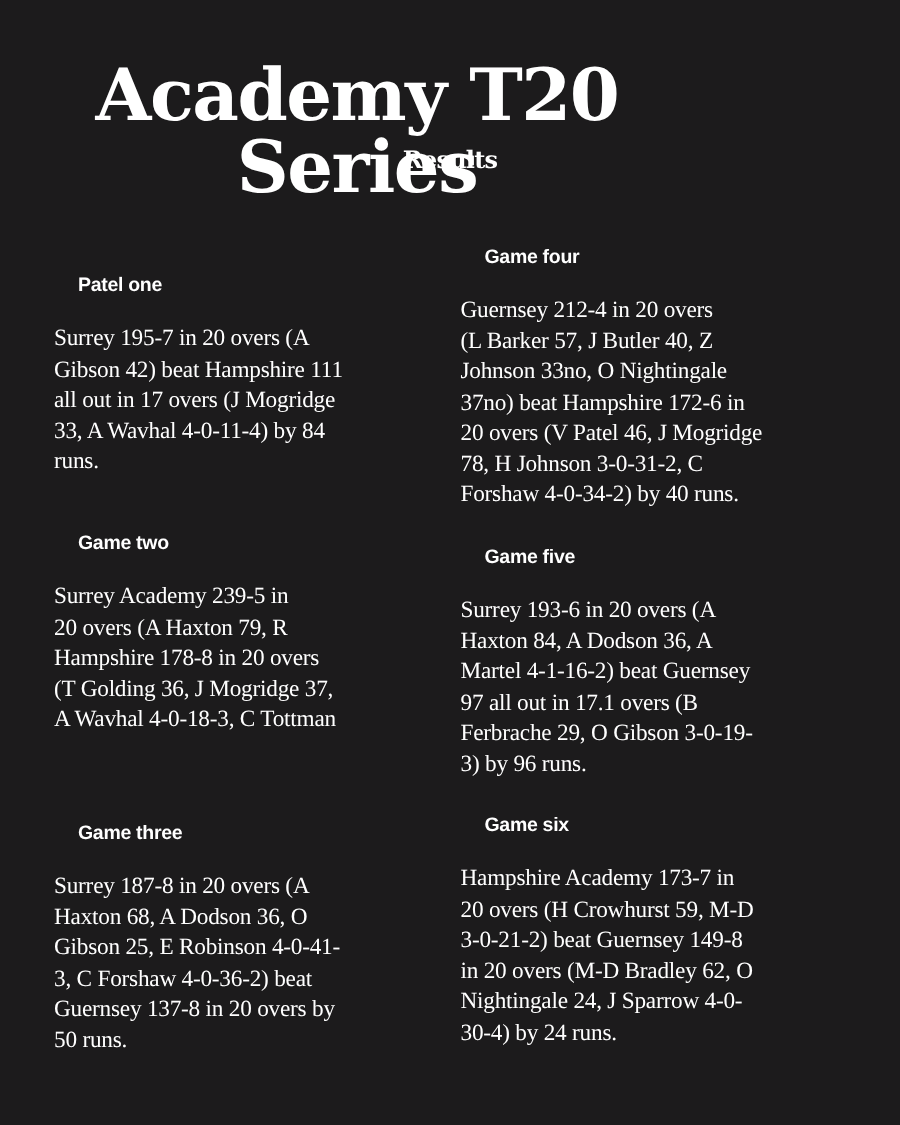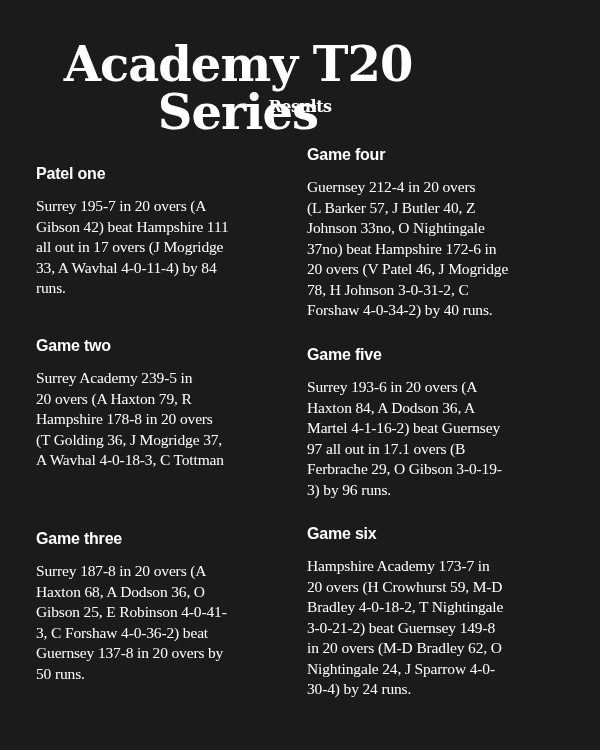--- a/index.html
+++ b/index.html
@@ -23,22 +23,22 @@
     position: absolute; left: 0; top: 92px; width: 600px;
     text-align: center;
     font-family: "DejaVu Serif", "Liberation Serif", serif;
     font-weight: bold;
     font-size: 16px;
     letter-spacing: -0.5px;
     line-height: 30px;
   }
   .game { position: absolute; }
   .game h3 {
-    margin: 0;
-    font-size: 16px;
+    margin: 16px;
+    font-size: 13px;
     font-weight: bold;
     line-height: 20px;
     letter-spacing: -0.2px;
   }
   .game p {
     margin: 0;
     margin-top: 12px;
     font-size: 15.5px;
     line-height: 20.5px;
     letter-spacing: -0.15px;
@@ -109,19 +109,18 @@
     <span>Ferbrache 29, O Gibson 3-0-19-</span>
     <span>3) by 96 runs.</span>
   </p>
 </div>
 
 <div class="game" style="left:307px; top:524px;">
   <h3>Game six</h3>
   <p>
     <span>Hampshire Academy 173-7 in</span>
     <span>20 overs (H Crowhurst 59, M-D</span>
-    <span>Bradley 4-0-18-2, T Nightingale</span>
     <span>3-0-21-2) beat Guernsey 149-8</span>
     <span>in 20 overs (M-D Bradley 62, O</span>
     <span>Nightingale 24, J Sparrow 4-0-</span>
     <span>30-4) by 24 runs.</span>
   </p>
 </div>
 
 </body></html>

